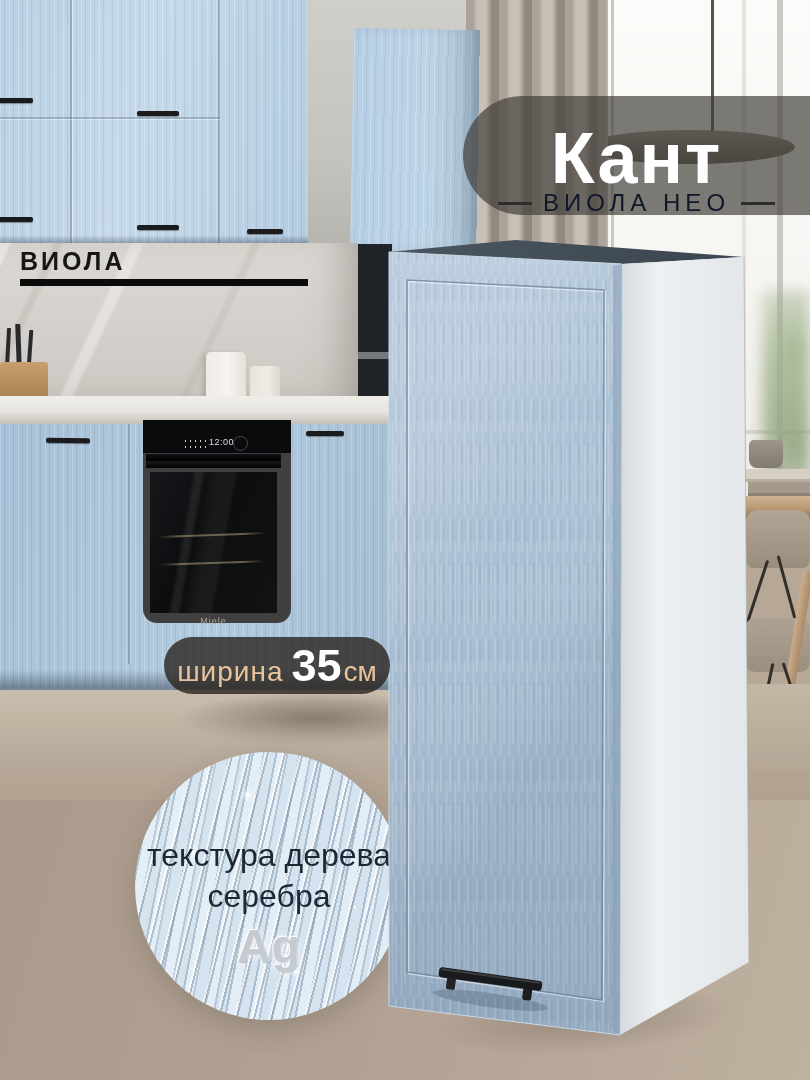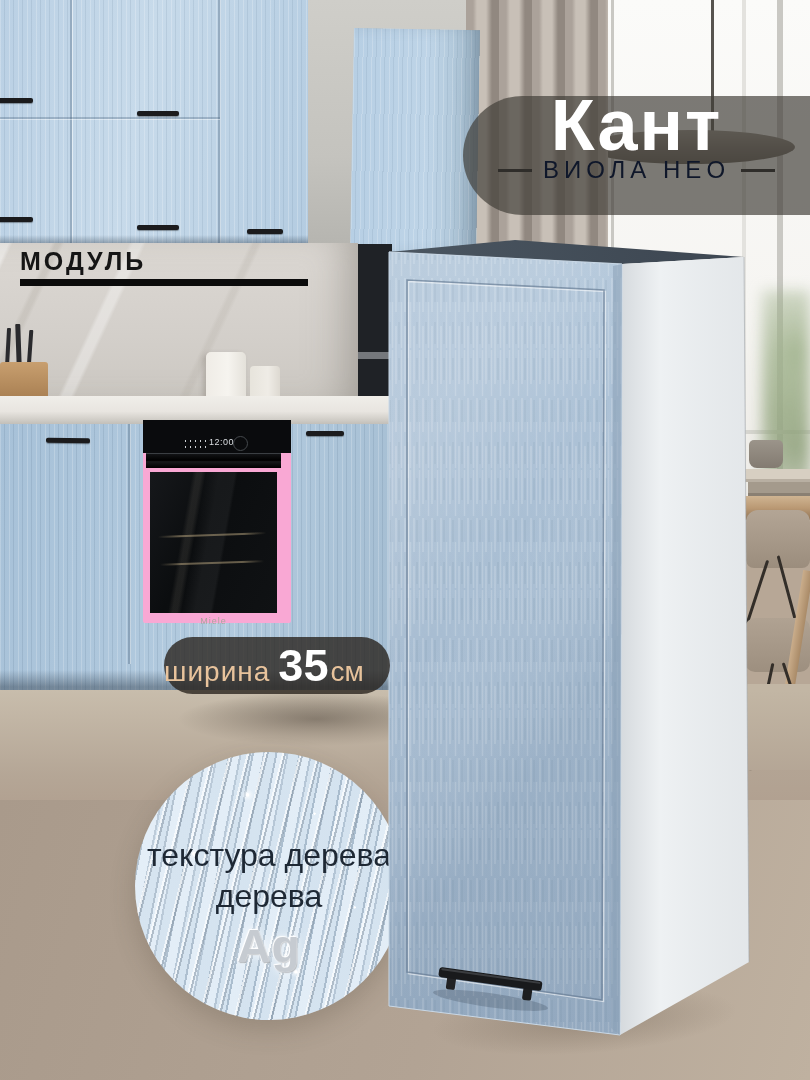--- a/index.html
+++ b/index.html
@@ -55,21 +55,21 @@
 
   .counter{left:0;top:396px;width:452px;height:28px;
     background:linear-gradient(180deg,#f0eee9 0%,#e8e5e0 55%,#d4d1cb 80%,#c2bfb9 100%);}
 
   .base-cab{left:0;top:424px;width:452px;height:270px;
     background-image:repeating-linear-gradient(90deg,rgba(255,255,255,.2) 0 1px,rgba(255,255,255,0) 1px 4px,rgba(80,108,135,.16) 4px 5px,rgba(255,255,255,0) 5px 9px),
                      linear-gradient(100deg,#a7c1d8 0%,#b3cbdf 50%,#9fb8cd 100%);}
   .base-cab::after{content:"";position:absolute;left:0;bottom:0;width:100%;height:24px;
     background:linear-gradient(180deg,rgba(45,58,72,0) 0%,rgba(45,58,72,.45) 70%,#49576489 100%);}
 
-  .oven{left:143px;top:420px;width:148px;height:203px;background:#f9a8d4;border-radius:2px;}
+  .oven{left:143px;top:420px;width:148px;height:203px;background:#404040;border-radius:14px;}
   .oven-panel{left:0;top:0;width:100%;height:33px;background:#0a0b0d;}
   .oven-icons{left:40px;top:18px;width:26px;height:12px;
     background-image:radial-gradient(circle 1px,#ccd0d3 50%,rgba(0,0,0,0) 60%);background-size:5px 6px;}
   .oven-clock{left:66px;top:17px;font-size:9px;color:#dadde1;letter-spacing:.5px;}
   .oven-dial{left:90px;top:16px;width:13px;height:13px;border:1px solid #44484c;border-radius:50%;}
   .oven-handle{left:3px;top:33px;width:135px;height:14px;border-top:1px solid #3b3f43;
     background:linear-gradient(180deg,#121315 0%,#000 45%,#17191b 55%,#000 100%);}
   .oven-glass{left:7px;top:52px;width:127px;height:141px;
     background:linear-gradient(100deg,rgba(255,255,255,0) 28%,rgba(205,195,175,.10) 31% 34%,rgba(255,255,255,0) 37%,rgba(255,255,255,.05) 46% 56%,rgba(255,255,255,0) 58%),
                linear-gradient(115deg,#16181b 0%,#0b0d0f 40%,#101214 100%);}
@@ -125,37 +125,37 @@
   .tc-line{font-size:32px;line-height:1.28;color:#1e2834;font-weight:500;}
   .tc-symbol{margin-top:2px;font-size:46px;font-weight:800;letter-spacing:1px;color:#c6cbd1;
     text-shadow:0 0 10px rgba(255,255,255,.95),0 0 2px #fff,1px 1px 1px #868c93,-1px -1px 1px #fff;}
 
   
   .cabinet-svg{left:385px;top:230px;width:370px;height:815px;}
 
   
   .brand-badge{left:463px;top:96px;width:347px;height:119px;border-radius:60px 0 0 60px;
     background:rgba(64,60,55,.68);display:flex;flex-direction:column;align-items:center;
-    justify-content:flex-start;gap:3px;}
+    justify-content:flex-end;gap:3px;}
   .brand-title{font-size:72px;line-height:.82;font-weight:700;color:#fff;letter-spacing:2px;}
   .brand-series-row{display:flex;align-items:center;gap:11px;}
   .dash{width:34px;height:3px;background:#2f2d2a;}
   .brand-series{font-size:24px;letter-spacing:5px;font-weight:500;color:#0f172a;line-height:1;}
   .brand-tagline{font-size:24px;font-weight:700;color:#1a1916;letter-spacing:.5px;line-height:1;}
 
   .module{left:20px;top:248px;}
   .module-label{font-size:25px;font-weight:700;letter-spacing:3px;color:#151515;line-height:1.1;}
   .module-name{font-size:46px;font-weight:800;letter-spacing:6px;color:#fff;line-height:1.15;
     text-shadow:0 1px 3px rgba(0,0,0,.18);}
   .module-code{font-size:48px;font-weight:800;letter-spacing:2px;color:#0b0b0b;line-height:1.1;}
   .module-underline{width:288px;height:7px;background:#0b0b0b;margin-top:3px;}
 
   .pills{left:164px;top:637px;display:flex;flex-direction:column;gap:5px;}
   .pill{width:226px;height:57px;border-radius:30px;background:rgba(38,32,25,.78);
-    text-align:left;line-height:57px;white-space:nowrap;}
+    text-align:center;line-height:57px;white-space:nowrap;}
   .pill-label{font-size:28px;letter-spacing:1px;color:#e8c39c;margin-right:8px;}
   .pill-value{font-size:45px;font-weight:800;color:#fff;}
   .pill-unit{font-size:28px;color:#e8c39c;margin-left:2px;}
 </style>
 </head>
 <body>
 
 <div class="stage">
 
   <div class="abs wall-top"></div>
@@ -233,21 +233,21 @@
 
   <div class="abs carpet-left"></div>
   <div class="abs floor-shadow"></div>
   <div class="abs fg-fade"></div>
   <div class="abs fg-wall"></div>
   <div class="abs cab-shadow"></div>
 
   <div class="abs texture-circle">
     <div class="tc-text">
       <div class="tc-line">текстура дерева</div>
-      <div class="tc-line">дерева</div>
+      <div class="tc-line">серебра</div>
       <div class="tc-symbol">Ag</div>
     </div>
   </div>
 
   <svg class="abs cabinet-svg" viewBox="0 0 370 815">
     <defs>
       <linearGradient id="gFront" x1="0" y1="0" x2="0" y2="1">
         <stop offset="0" stop-color="#b0c5d9"></stop>
         <stop offset="0.55" stop-color="#a7bcd1"></stop>
         <stop offset="1" stop-color="#9bb0c6"></stop>
@@ -305,21 +305,21 @@
   <div class="abs brand-badge">
     <div class="brand-title">Кант</div>
     <div class="brand-series-row">
       <div class="dash"></div>
       <div class="brand-series">ВИОЛА НЕО</div>
       <div class="dash"></div>
     </div>
   </div>
 
   <div class="abs module">
-    <div class="module-label">МОДУЛЬ</div>
+    <div class="module-label">ВИОЛА</div>
     <div class="module-underline"></div>
   </div>
 
   <div class="abs pills">
     <div class="pill">
       <span class="pill-label">ширина</span><span class="pill-value">35</span><span class="pill-unit">см</span>
     </div>
   </div>
 
 </div>

